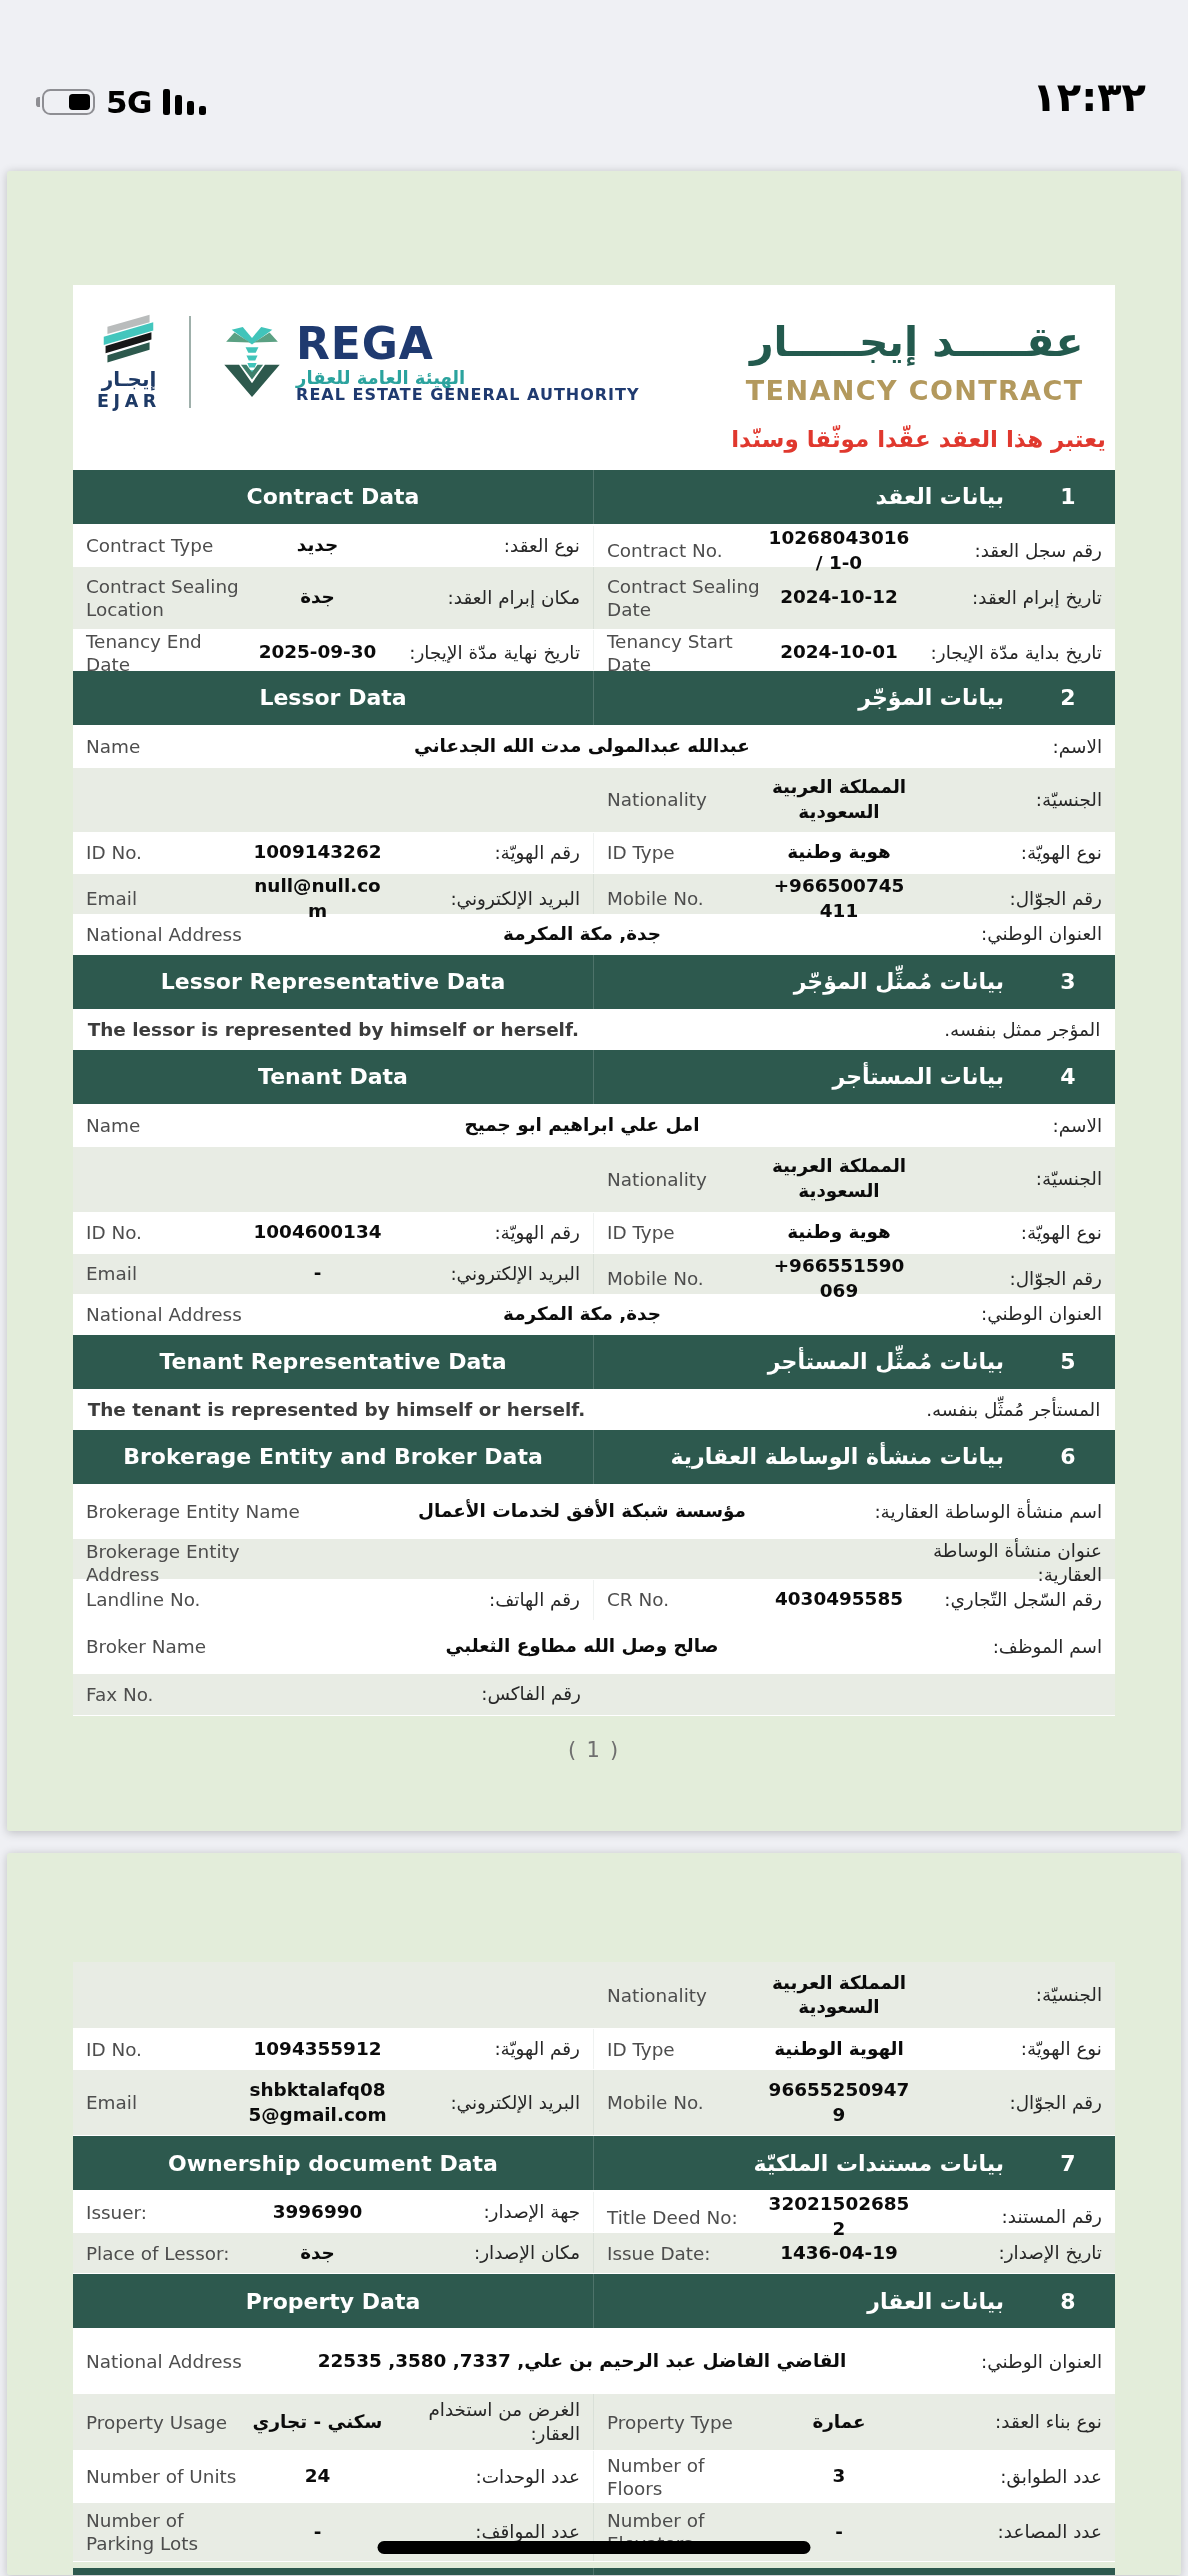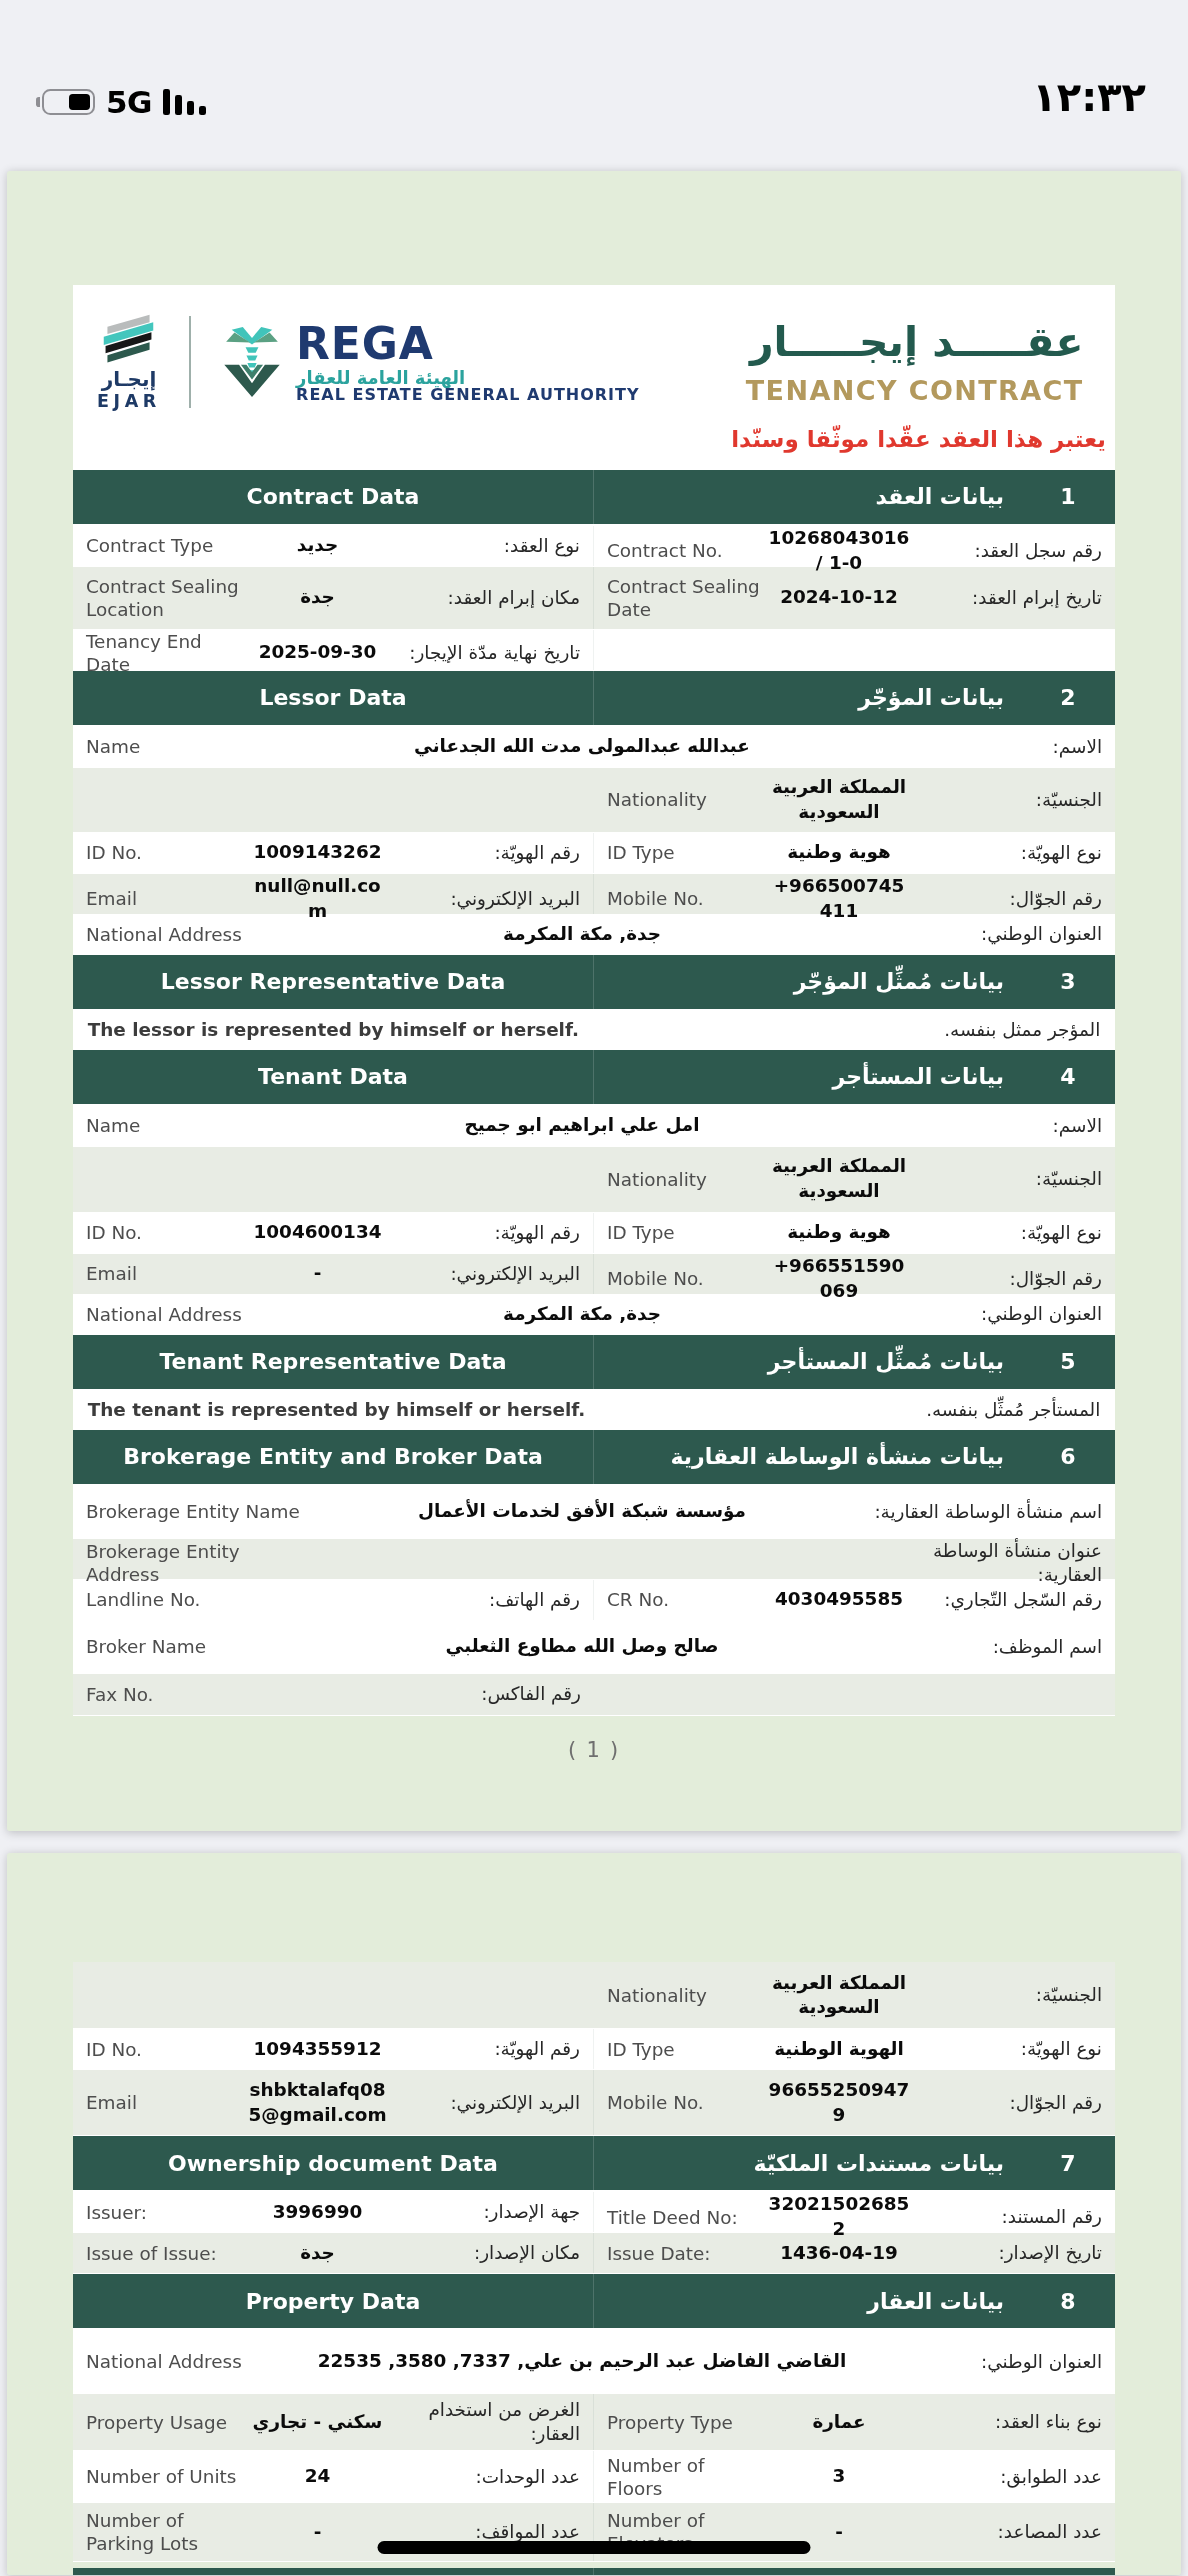--- a/index.html
+++ b/index.html
@@ -162,20 +162,25 @@
             <span class="val" dir="ltr">2024-10-12</span>
             <span class="ar" dir="rtl">تاريخ إبرام العقد:</span>
           </div>
         </div>
         <div class="row w t-pair" style="height: 41px;">
           <div class="cell half">
             <span class="en">Tenancy End Date</span>
             <span class="val" dir="ltr">2025-09-30</span>
             <span class="ar" dir="rtl">تاريخ نهاية مدّة الإيجار:</span>
           </div>
+          <div class="cell half">
+            <span class="en">Tenancy Start Date</span>
+            <span class="val" dir="ltr">2024-10-01</span>
+            <span class="ar" dir="rtl">تاريخ بداية مدّة الإيجار:</span>
+          </div>
         </div>
         <div class="sec">
           <div class="sec-l">
             <span class="sec-en">Lessor Data</span>
           </div>
           <div class="sec-r">
             <span class="sec-ar" dir="rtl">بيانات المؤجّر</span>
             <span class="sec-num">2</span>
           </div>
         </div>
@@ -411,21 +416,21 @@
           <span class="ar" dir="rtl">جهة الإصدار:</span>
         </div>
         <div class="cell half">
           <span class="en">Title Deed No:</span>
           <span class="val" dir="ltr">320215026852</span>
           <span class="ar" dir="rtl">رقم المستند:</span>
         </div>
       </div>
       <div class="row g t-pair" style="height: 41px;">
         <div class="cell half">
-          <span class="en">Issue of Issue:</span>
+          <span class="en">Place of Lessor:</span>
           <span class="val" dir="rtl">جدة</span>
           <span class="ar" dir="rtl">مكان الإصدار:</span>
         </div>
         <div class="cell half">
           <span class="en">Issue Date:</span>
           <span class="val" dir="ltr">1436-04-19</span>
           <span class="ar" dir="rtl">تاريخ الإصدار:</span>
         </div>
       </div>
       <div class="sec">

